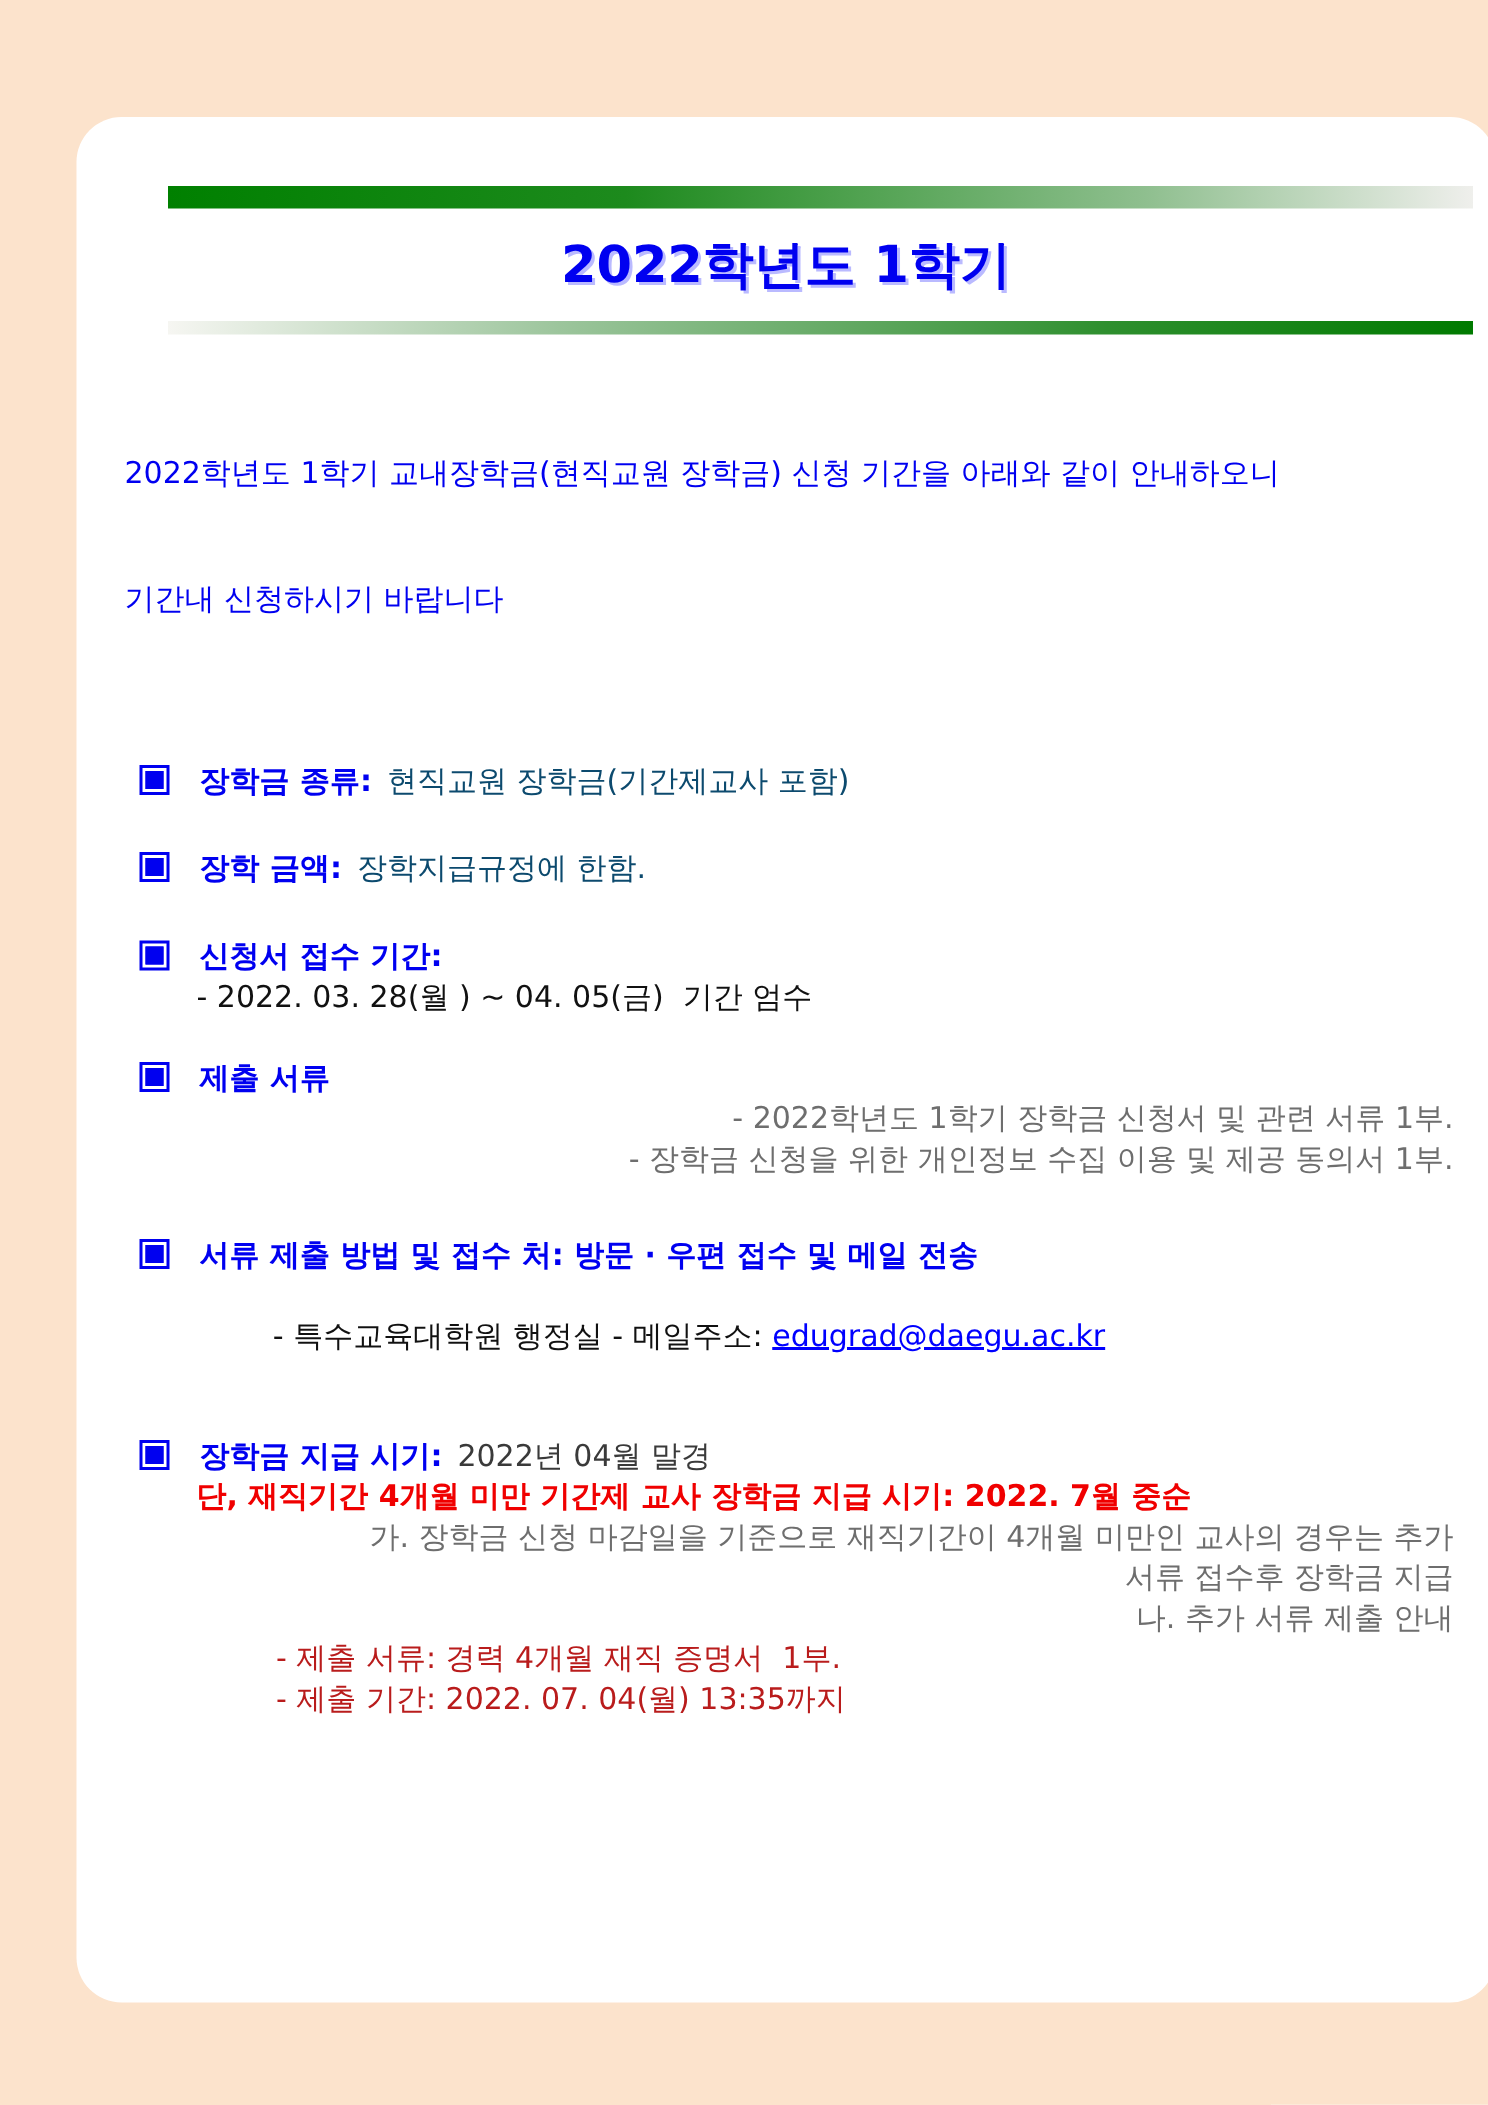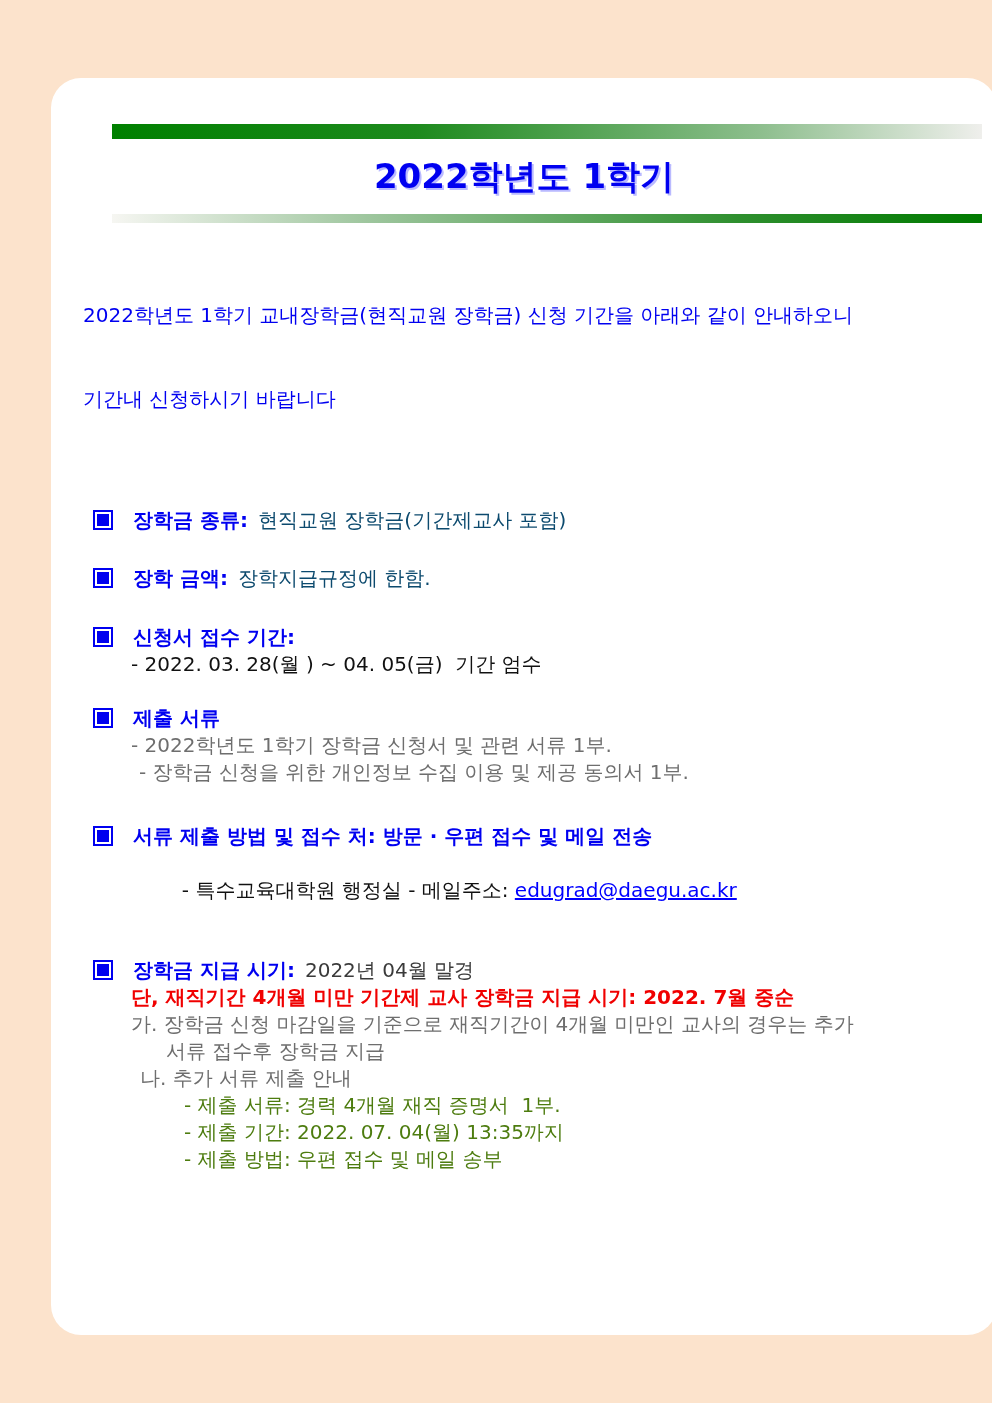--- a/index.html
+++ b/index.html
@@ -78,24 +78,24 @@
     color: #0000f0;
     font-weight: bold;
   }
   .val { color: #0c4a6e; }
   .val-dark { color: #3a3a3a; }
   .sub {
     margin-left: 37px;
     line-height: 27px;
     white-space: pre-wrap;
   }
-  .gray { color: #6e6e6e; }
+  .gray { color: #6e6e6e; text-align: right; }
   .black { color: #111111; }
   .red { color: #f00000; font-weight: bold; }
-  .red-plain { color: #4d7c0f; }
+  .red-plain { color: #b91c1c; }
   .email-link {
     color: #0000ff;
     text-decoration: underline;
     white-space: pre-wrap;
   }
 </style>
 </head>
 <body>
 
 <div class="sheet">
@@ -162,17 +162,16 @@
         <span class="bullet"></span>
         <span class="lbl">장학금 지급 시기:</span>
         <span class="val-dark" style="margin-left:10px">2022년 04월 말경</span>
       </div>
       <div class="sub red">단, 재직기간 4개월 미만 기간제 교사 장학금 지급 시기: 2022. 7월 중순</div>
       <div class="sub gray">가. 장학금 신청 마감일을 기준으로 재직기간이 4개월 미만인 교사의 경우는 추가</div>
       <div class="sub gray" style="margin-left:72px">서류 접수후 장학금 지급</div>
       <div class="sub gray" style="margin-left:46px">나. 추가 서류 제출 안내</div>
       <div class="sub red-plain" style="margin-left:90px">- 제출 서류: 경력 4개월 재직 증명서  1부.</div>
       <div class="sub red-plain" style="margin-left:90px">- 제출 기간: 2022. 07. 04(월) 13:35까지</div>
-      <div class="sub red-plain" style="margin-left:90px">- 제출 방법: 우편 접수 및 메일 송부</div>
     </div>
 
   </div>
 </div>
 
 </body></html>

